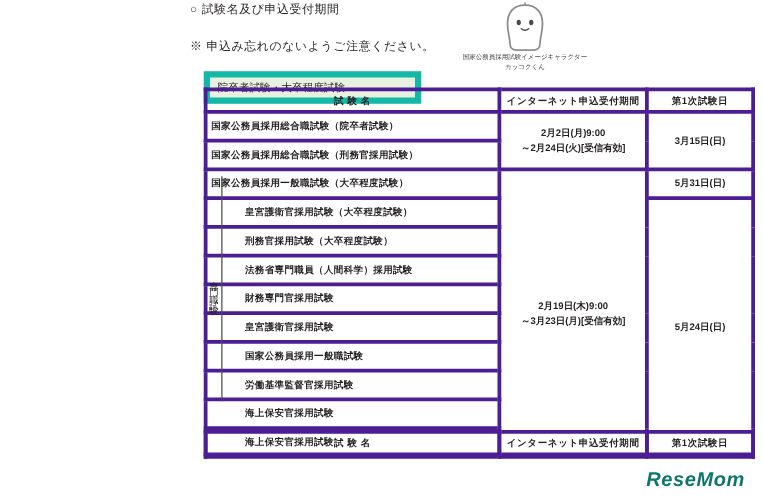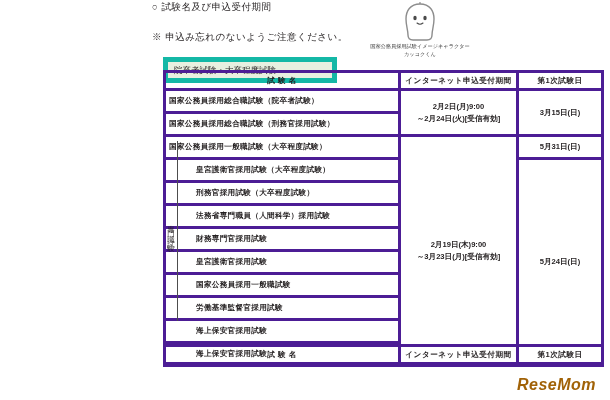--- a/index.html
+++ b/index.html
@@ -106,21 +106,21 @@
   .period-txt { white-space: nowrap; }
 
   
   .watermark {
     position: absolute;
     right: 14px;
     bottom: 6px;
     font-size: 16px;
     font-style: italic;
     font-weight: bold;
-    color: #a16207;
+    color: #0f766e;
     letter-spacing: 0.5px;
   }
 </style>
 </head>
 <body>
 
 <div class="page">
 
   <div class="hdr-line" id="hdr-title">○ 試験名及び申込受付期間</div>
   <div class="hdr-line" id="hdr-note">※ 申込み忘れのないようご注意ください。</div>

